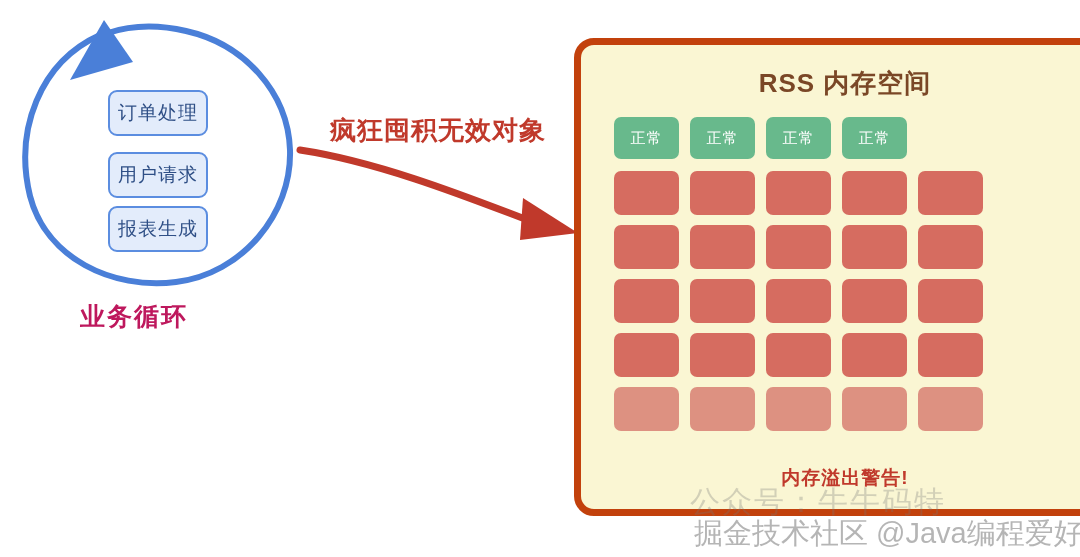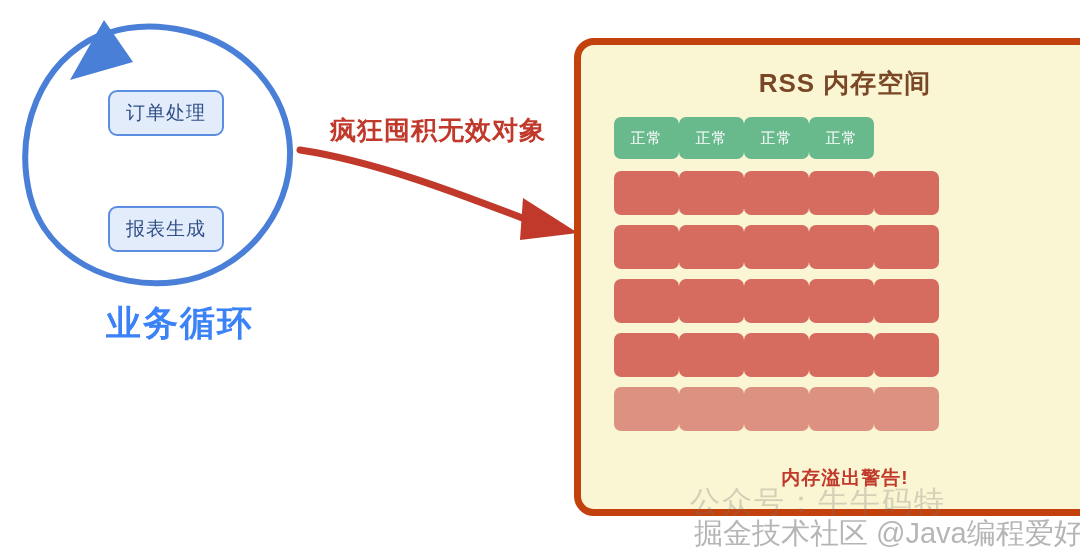--- a/index.html
+++ b/index.html
@@ -28,21 +28,21 @@
   }
   #loop-svg {
     position: absolute;
     left: 0;
     top: 0;
     width: 340px;
     height: 300px;
   }
   .loop-box {
     position: absolute;
-    width: 116px;
+    width: 100px;
     height: 46px;
     left: 108px;
     box-sizing: border-box;
     background: #e3ecfb;
     border: 2px solid #5b8de0;
     border-radius: 9px;
     color: #2f4f86;
     font-size: 19px;
     line-height: 42px;
     text-align: center;
@@ -50,23 +50,22 @@
   }
   #loop-box-0 { top: 90px; }
   #loop-box-1 { top: 152px; }
   #loop-box-2 { top: 206px; }
 
   #loop-caption {
     position: absolute;
     left: 80px;
     top: 300px;
     width: 200px;
-    text-align: center;
-    color: #3b82f6;
-    font-size: 35px;
+    color: #be185d;
+    font-size: 25px;
     font-weight: bold;
     letter-spacing: 2px;
   }
 
   
   #arrow-svg {
     position: absolute;
     left: 280px;
     top: 100px;
     width: 320px;
@@ -107,20 +106,21 @@
     letter-spacing: 1px;
   }
   #grid {
     position: absolute;
     left: 33px;
     top: 72px;
     width: 382px;
   }
   .grid-row {
     display: flex;
+    gap: 11px;
     margin-bottom: 10px;
     text-align: right;
   }
   .cell {
     width: 65px;
     height: 44px;
     border-radius: 7px;
     box-sizing: border-box;
     display: flex;
     align-items: center;
@@ -189,20 +189,23 @@
                C 46 258, 112 290, 176 282
                C 242 274, 292 214, 290 150
                C 288 92, 244 44, 186 31
                C 160 25, 132 25, 108 33" fill="none" stroke="#4a7fd8" stroke-width="6" stroke-linecap="round"></path>
       <path d="M 104 20 L 70 80 L 133 62 Z" fill="#4a7fd8"></path>
     </svg>
 
     <div class="loop-box" id="loop-box-0">
       <span>订单处理</span>
     </div>
+    <div class="loop-box" id="loop-box-1">
+      <span>用户请求</span>
+    </div>
     <div class="loop-box" id="loop-box-2">
       <span>报表生成</span>
     </div>
 
     <div id="loop-caption">业务循环</div>
   </div>
 
   <svg id="arrow-svg" viewBox="0 0 320 160">
     <path d="M 20 50 C 100 62, 190 98, 258 124" fill="none" stroke="#c0392b" stroke-width="7" stroke-linecap="round"></path>
     <path d="M 243 98 L 298 133 L 240 140 Z" fill="#c0392b"></path>

